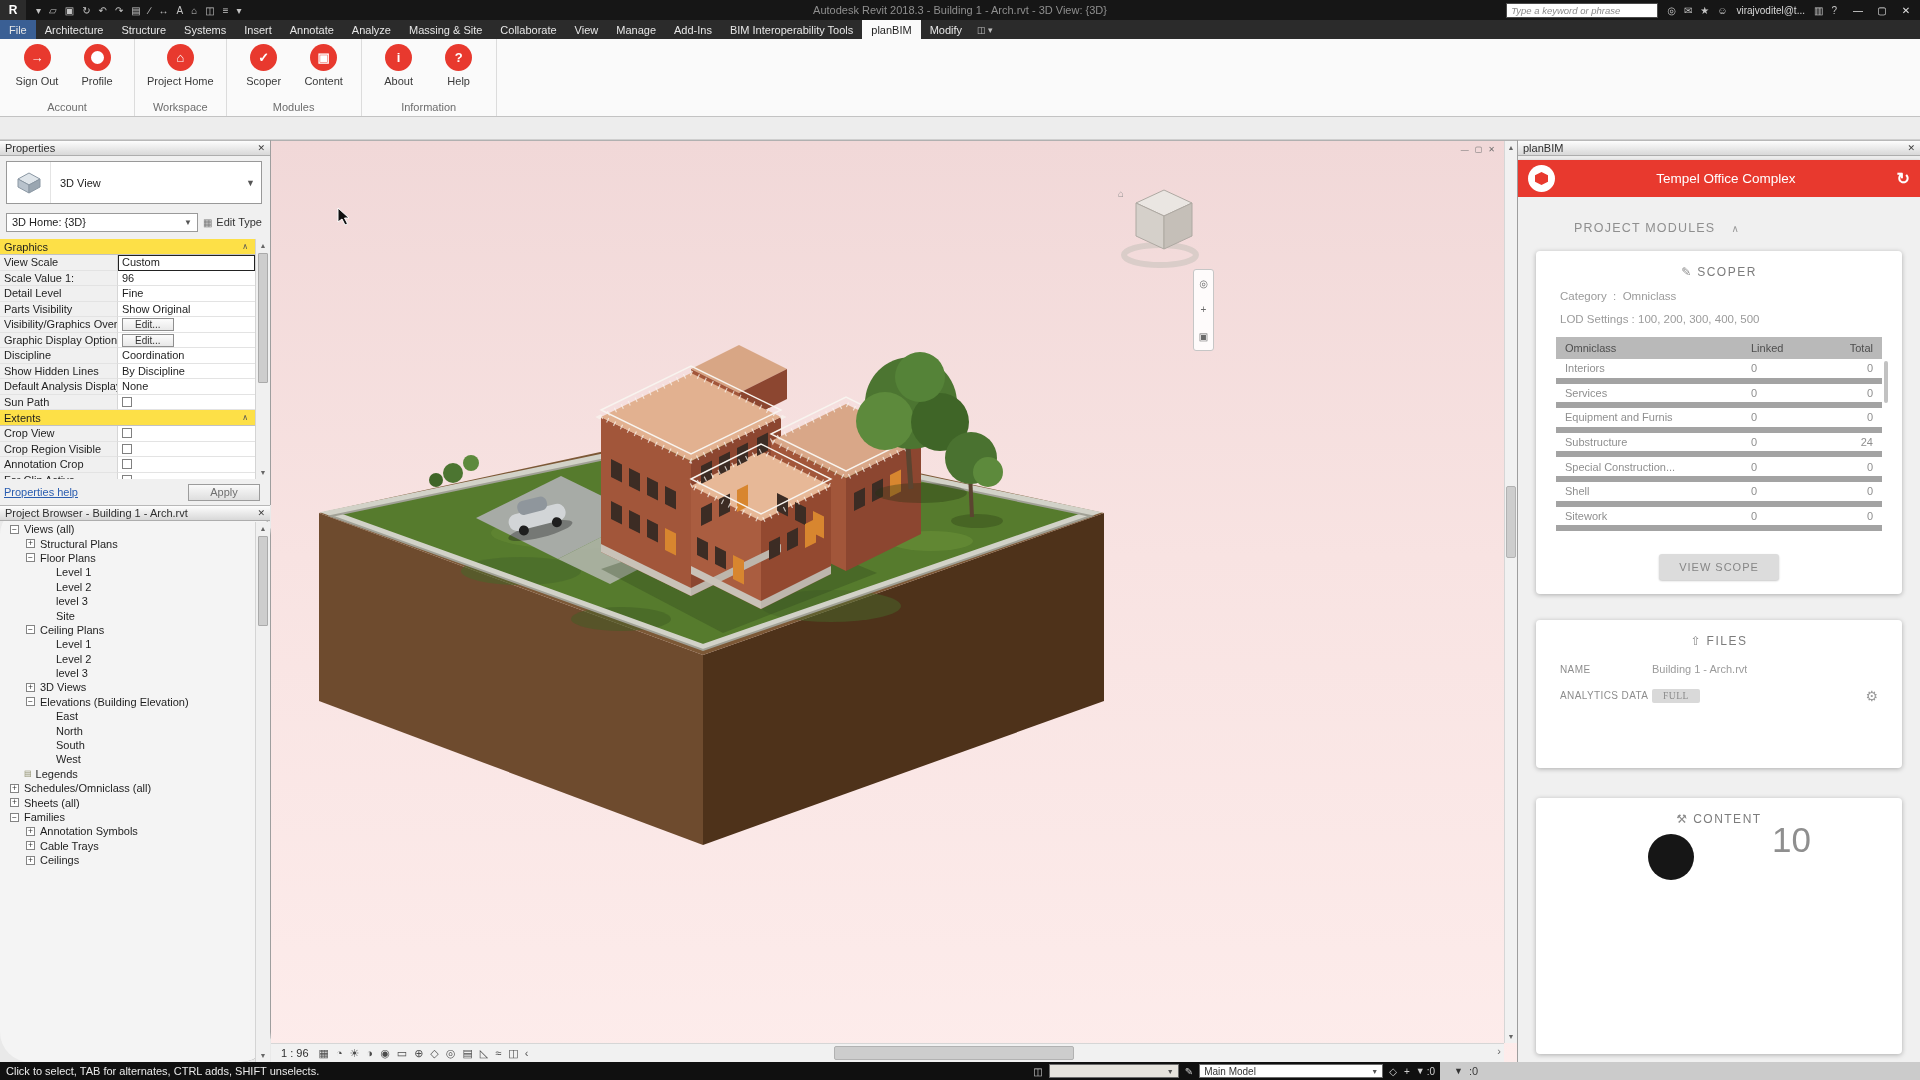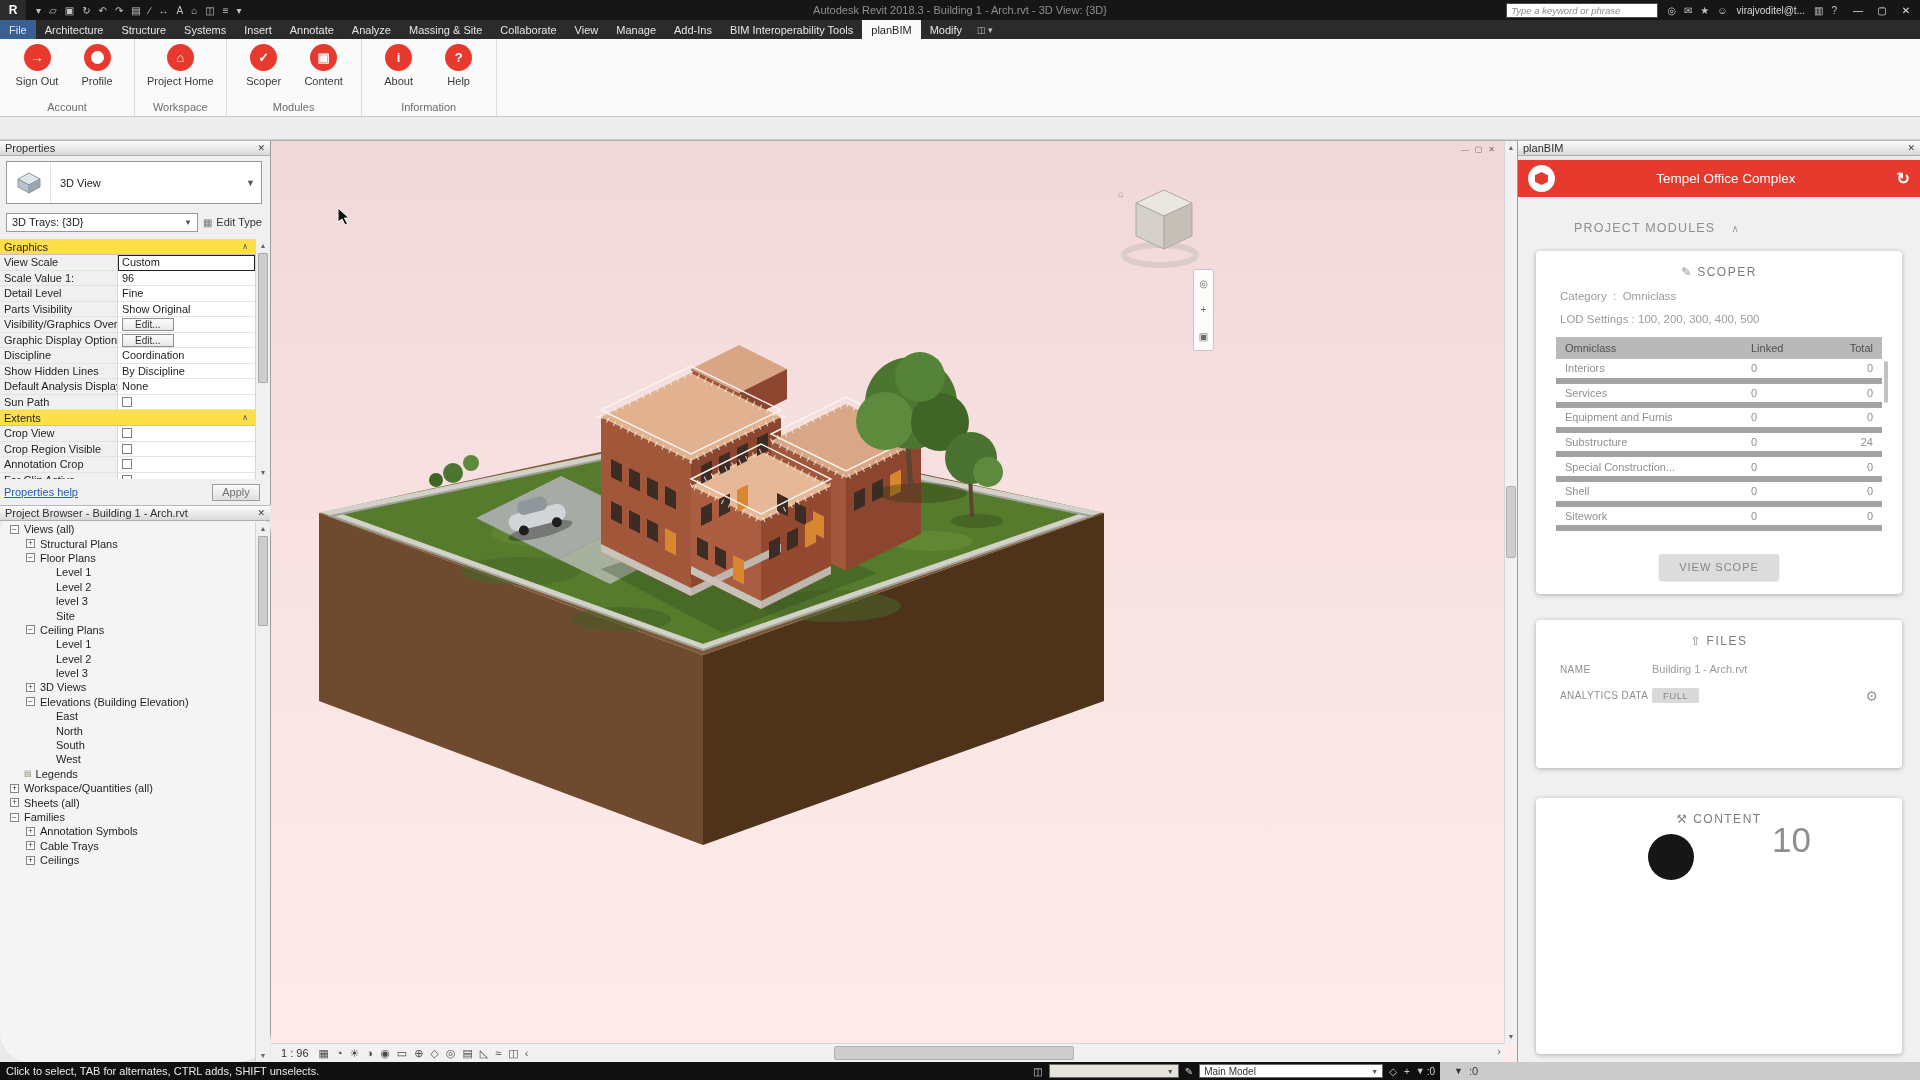--- a/index.html
+++ b/index.html
@@ -60,21 +60,21 @@
   .pvalue.vfocus{outline:1px solid #222;outline-offset:-1px;}
   .vbtn{display:inline-block;border:1px solid #8f8f8f;background:linear-gradient(#fcfcfc,#e8e8e8);font-size:10px;color:#333;padding:0 12px;line-height:11px;margin-top:0px;}
   .vcheck{display:inline-block;width:10px;height:10px;border:1px solid #808080;background:#fff;margin-top:1px;}
   .psection{height:16px;background:#fde047;border-bottom:1px solid #c2c2c2;font-size:11px;color:#1e1e1e;display:flex;align-items:center;padding:0 4px;}
   .psection .sec-chev{margin-left:auto;font-size:8px;color:#555;padding-right:3px;}
   .pscroll{position:absolute;top:99px;right:0;width:15px;height:240px;background:#f0f0f0;border-left:1px solid #d4d4d4;}
   .scroll-arrow{height:13px;display:flex;align-items:center;justify-content:center;font-size:7px;color:#666;}
   .scroll-thumb{position:absolute;left:2px;right:2px;background:#cdcdcd;border:1px solid #aaa;border-radius:1px;}
   .props-footer{position:absolute;left:0;right:0;bottom:3px;height:20px;display:flex;align-items:center;}
   .help-link{font-size:11px;color:#2a5db0;text-decoration:underline;padding-left:4px;}
-  .apply-btn{margin-left:auto;margin-right:10px;width:48px;height:17px;background:linear-gradient(#fafafa,#dedede);border:1px solid #9c9c9c;font-size:11px;color:#6f6f6f;display:flex;align-items:center;justify-content:center;}
+  .apply-btn{margin-left:auto;margin-right:10px;width:72px;height:17px;background:linear-gradient(#fafafa,#dedede);border:1px solid #9c9c9c;font-size:11px;color:#6f6f6f;display:flex;align-items:center;justify-content:center;}
 
   
   .pbrowser{position:absolute;top:505px;left:0;width:271px;height:557px;background:#f4f4f4;border-right:1px solid #9e9e9e;border-radius:30px;}
   .tree{position:absolute;top:17px;left:0;right:15px;bottom:0;overflow:hidden;}
   .trow{height:14.4px;display:flex;align-items:center;font-size:11px;color:#1e1e1e;white-space:nowrap;}
   .texp{width:9px;height:9px;min-width:9px;border:1px solid #848484;background:#fff;font-size:8.5px;line-height:7px;text-align:center;color:#333;margin-right:5px;}
   .texp-sp{width:9px;min-width:9px;margin-right:5px;}
   .ticon{font-size:8px;color:#8a8a66;margin-right:4px;}
   .tscroll{position:absolute;top:17px;right:0;width:15px;bottom:0;background:#f0f0f0;border-left:1px solid #d4d4d4;}
 
@@ -119,21 +119,21 @@
   .st-total{width:50px;text-align:right;}
   .str{display:flex;align-items:center;height:24.6px;border-bottom:6px solid #a3a3a3;font-size:11px;color:#8f8f8f;padding:0 9px;}
   .stable-scroll{position:absolute;top:24px;right:-6px;width:4px;height:42px;background:#c2c2c2;border-radius:2px;}
   .view-scope{position:absolute;bottom:14px;left:50%;transform:translateX(-50%);width:120px;height:26px;background:#dcdcdc;border-radius:3px;color:#868686;font-size:11px;letter-spacing:1px;display:flex;align-items:center;justify-content:center;box-shadow:0 1px 2px rgba(0,0,0,.22);}
   .files{margin-top:26px;height:148px;}
   .frow{display:flex;align-items:center;margin:0 24px;height:26.5px;font-size:11px;color:#9b9b9b;}
   .frow:first-of-type{margin-top:8px;}
   .flabel{width:92px;font-size:10px;color:#8d8d8d;letter-spacing:.4px;}
   .fvalue{white-space:nowrap;overflow:hidden;}
   .avatar{width:17px;height:17px;border-radius:50%;background:radial-gradient(circle at 35% 35%,#9a6a4c,#5f3826);border:1px solid #caa;}
-  .chip{background:#d9d9d9;color:#8a8a8a;font-size:9.5px;padding:2px 11px;border-radius:2px;letter-spacing:.5px;}
+  .chip{background:#d9d9d9;color:#8a8a8a;font-size:9.5px;padding:2px 11px;border-radius:2px;letter-spacing:.5px;font-family:Liberation Serif, serif;}
   .gear{margin-left:auto;font-size:14px;color:#9a9a9a;}
   .contentc{margin-top:30px;height:256px;}
   .content-circle{position:absolute;left:112px;top:36px;width:46px;height:46px;border-radius:50%;background:#161616;}
   .content-count{position:absolute;left:236px;top:22px;font-size:35px;color:#8f8f8f;}
 
   
   .statusbar{position:absolute;left:0;right:0;bottom:0;height:18px;background:#101010;display:flex;align-items:center;font-size:11px;color:#e9e9e9;z-index:60;}
   .sb-msg{padding-left:6px;white-space:nowrap;}
   .sb-right{margin-left:auto;display:flex;align-items:center;gap:5px;height:100%;}
   .sb-ico{font-size:10px;color:#cfcfcf;padding:0 1px;}
@@ -274,21 +274,21 @@
           <polygon points="13,2 24,8 13,14 2,8" fill="#dfe5ea" stroke="#8a97a3"></polygon>
           <polygon points="2,8 13,14 13,22 2,16" fill="#b8c2cc" stroke="#8a97a3"></polygon>
           <polygon points="24,8 13,14 13,22 24,16" fill="#9aa6b1" stroke="#8a97a3"></polygon>
         </svg>
     </span>
     <span class="ts-label">3D View</span>
     <span class="ts-caret">▼</span>
   </div>
   <div class="selector-row">
     <div class="view-select">
-      <span>3D Trays: {3D}</span>
+      <span>3D Home: {3D}</span>
       <span class="caret">▼</span>
     </div>
     <div class="edit-type">
       <span class="et-ico">▦</span>
       <span>Edit Type</span>
     </div>
   </div>
   <div class="prop-grid">
       <div class="psection">
         <span>Graphics</span>
@@ -440,21 +440,21 @@
         <span class="texp-sp"></span>
         <span>West</span>
       </div>
       <div class="trow" style="padding-left: 10px;">
         <span class="texp-sp"></span>
         <span class="ticon">▤</span>
         <span>Legends</span>
       </div>
       <div class="trow" style="padding-left: 10px;">
         <span class="texp">+</span>
-        <span>Workspace/Quantities (all)</span>
+        <span>Schedules/Omniclass (all)</span>
       </div>
       <div class="trow" style="padding-left: 10px;">
         <span class="texp">+</span>
         <span>Sheets (all)</span>
       </div>
       <div class="trow" style="padding-left: 10px;">
         <span class="texp">−</span>
         <span>Families</span>
       </div>
       <div class="trow" style="padding-left: 26px;">

